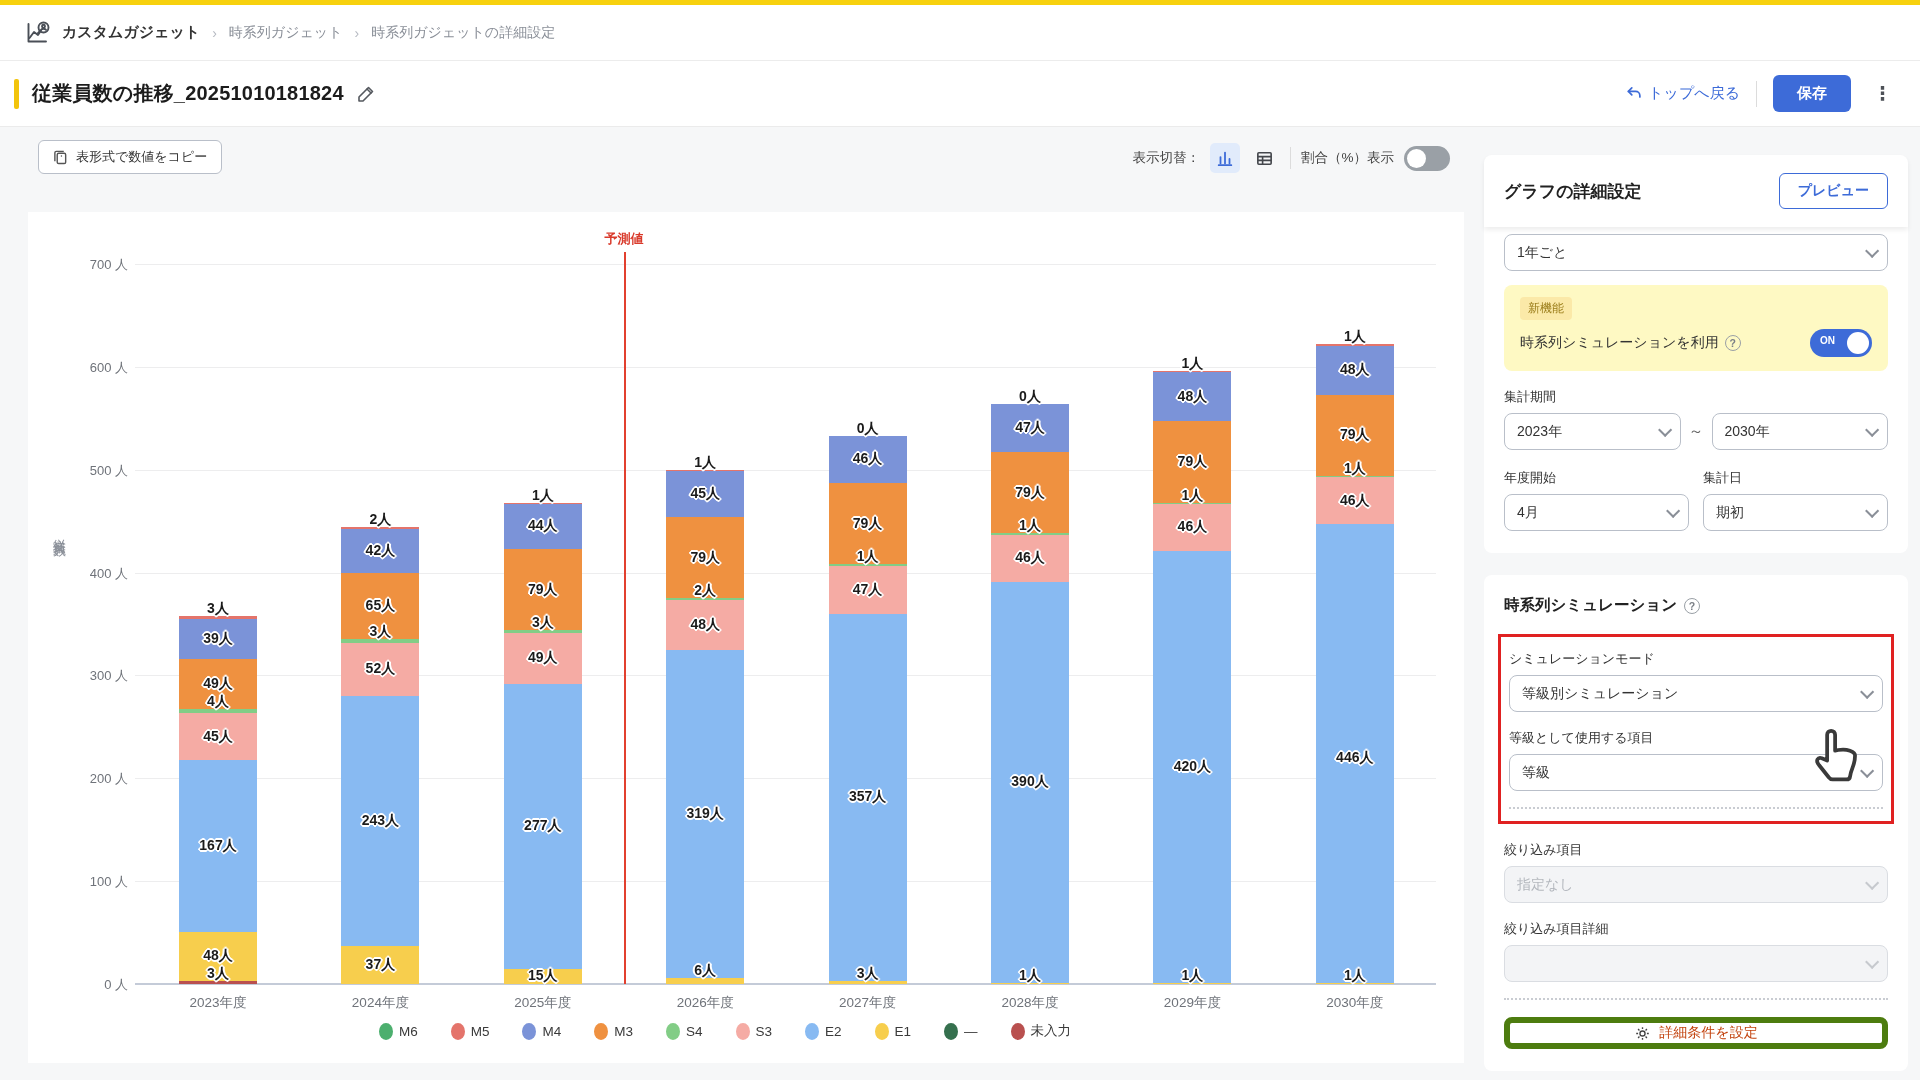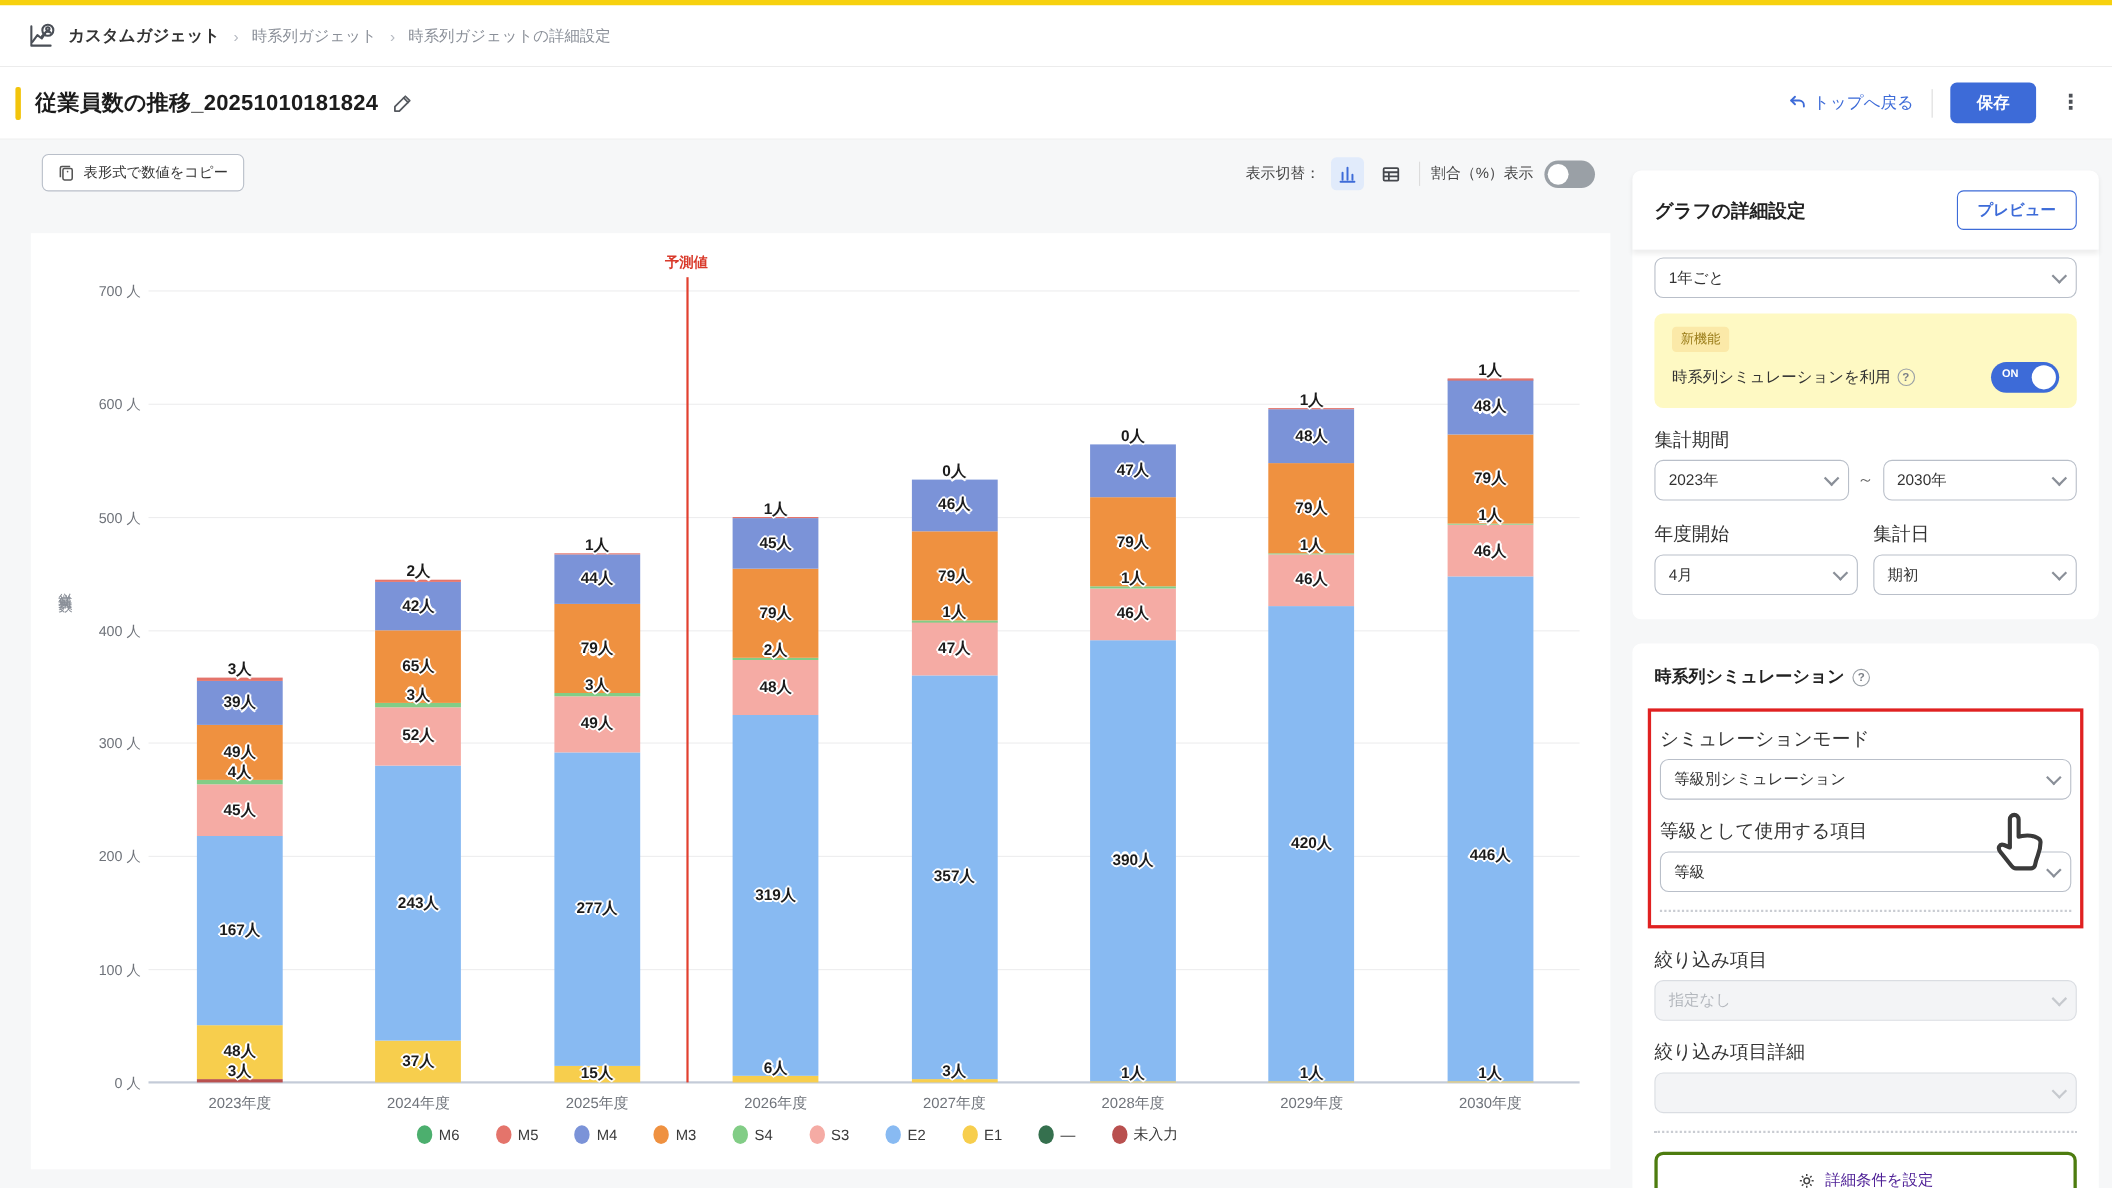--- a/index.html
+++ b/index.html
@@ -68,32 +68,32 @@
 
   .newfeat-box { background:#fef9c3; border-radius:8px; padding:12px 16px 14px 16px; margin-top:14px; }
   .newfeat-badge { display:inline-block; background:#fbe9a8; color:#9b7d1a; font-size:12px; border-radius:4px; padding:3px 8px; }
   .newfeat-row { display:flex; align-items:center; margin-top:9px; gap:6px; }
   .newfeat-label { font-size:14px; color:#333; }
   .qmark { width:16px; height:16px; border:1.5px solid #9aa0a6; border-radius:50%; color:#7a7f86; font-size:10.5px; font-weight:bold; display:inline-flex; align-items:center; justify-content:center; flex:0 0 auto; }
   .toggle-on { margin-left:auto; width:62px; height:28px; background:#3d6bd8; border-radius:15px; position:relative; cursor:pointer; }
   .toggle-on .on-txt { position:absolute; left:10px; top:6px; color:#fff; font-size:10px; font-weight:bold; }
   .toggle-on .knob { position:absolute; right:3px; top:3px; width:22px; height:22px; background:#fff; border-radius:50%; }
 
-  .field-label { font-size:17px; color:#333; margin-top:17px; margin-bottom:7px; }
+  .field-label { font-size:13px; color:#333; margin-top:17px; margin-bottom:7px; }
   .range-row { display:flex; align-items:center; gap:8px; }
   .range-row .select { flex:1; }
   .tilde { color:#666; font-size:15px; }
   .two-col { display:flex; gap:14px; }
   .two-col > div { flex:1; }
 
   .sim-title-row { display:flex; align-items:center; gap:7px; }
   .sim-title { font-size:15.5px; font-weight:bold; color:#222; }
   .red-box { border:3px solid #e02121; margin:18px -6px 0 -6px; padding:0 8px 12px 8px; position:relative; }
   .dotted-div { border-top:2px dotted #c9ccd2; margin-top:16px; }
-  .advanced-btn { width:100%; height:52px; margin-top:17px; background:#fff; border:3px solid #4d7c0f; border-radius:8px; font-size:14px; color:#4c1d95; display:flex; align-items:center; justify-content:center; gap:8px; cursor:pointer; font-family:inherit; }
+  .advanced-btn { width:100%; height:32px; margin-top:17px; background:#fff; border:6px solid #4d7c0f; border-radius:8px; font-size:14px; color:#c2410c; display:flex; align-items:center; justify-content:center; gap:8px; cursor:pointer; font-family:inherit; }
 
   .cursor-icon { position:absolute; z-index:9; }
 </style>
 </head>
 <body>
 
 <div id="app">
   <div class="top-strip"></div>
 
   <div class="breadcrumb-bar">
@@ -295,21 +295,21 @@
         <div class="bar-seg" style="left: 1153.4px; top: 293.371px; width: 78px; height: 81.2571px; background: rgb(239, 145, 64); z-index: 2;"></div>
         <div class="seg-label" style="left: 1132.4px; top: 325px;">79人</div>
         <div class="bar-seg" style="left: 1153.4px; top: 244px; width: 78px; height: 49.3714px; background: rgb(123, 147, 216); z-index: 2;"></div>
         <div class="seg-label" style="left: 1132.4px; top: 259.686px;">48人</div>
         <div class="bar-seg" style="left: 1153.4px; top: 242.971px; width: 78px; height: 1.5px; background: rgb(228, 116, 107); z-index: 2;"></div>
         <div class="seg-label" style="left: 1132.4px; top: 226.971px;">1人</div>
         <div class="xlabel" style="left: 1127.4px; top: 866px;">2029年度</div>
         <div class="bar-seg" style="left: 1315.8px; top: 854.971px; width: 78px; height: 1.5px; background: rgb(247, 206, 77); z-index: 2;"></div>
         <div class="seg-label" style="left: 1294.8px; top: 838.971px;">1人</div>
         <div class="bar-seg" style="left: 1315.8px; top: 396.229px; width: 78px; height: 458.743px; background: rgb(136, 186, 242); z-index: 2;"></div>
-        <div class="seg-label" style="left: 1294.8px; top: 641px;">446人</div>
+        <div class="seg-label" style="left: 1294.8px; top: 621px;">446人</div>
         <div class="bar-seg" style="left: 1315.8px; top: 348.914px; width: 78px; height: 47.3143px; background: rgb(245, 171, 164); z-index: 2;"></div>
         <div class="seg-label" style="left: 1294.8px; top: 363.571px;">46人</div>
         <div class="bar-seg" style="left: 1315.8px; top: 347.886px; width: 78px; height: 1.5px; background: rgb(130, 205, 134); z-index: 2;"></div>
         <div class="seg-label" style="left: 1294.8px; top: 331.886px;">1人</div>
         <div class="bar-seg" style="left: 1315.8px; top: 266.629px; width: 78px; height: 81.2571px; background: rgb(239, 145, 64); z-index: 2;"></div>
         <div class="seg-label" style="left: 1294.8px; top: 298.257px;">79人</div>
         <div class="bar-seg" style="left: 1315.8px; top: 217.257px; width: 78px; height: 49.3714px; background: rgb(123, 147, 216); z-index: 2;"></div>
         <div class="seg-label" style="left: 1294.8px; top: 232.943px;">48人</div>
         <div class="bar-seg" style="left: 1315.8px; top: 216.229px; width: 78px; height: 1.5px; background: rgb(228, 116, 107); z-index: 2;"></div>
         <div class="seg-label" style="left: 1294.8px; top: 200.229px;">1人</div>

